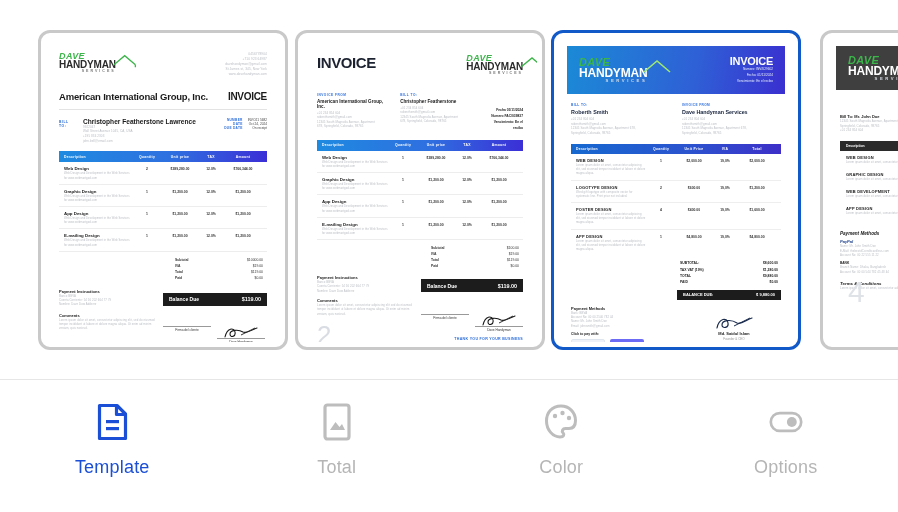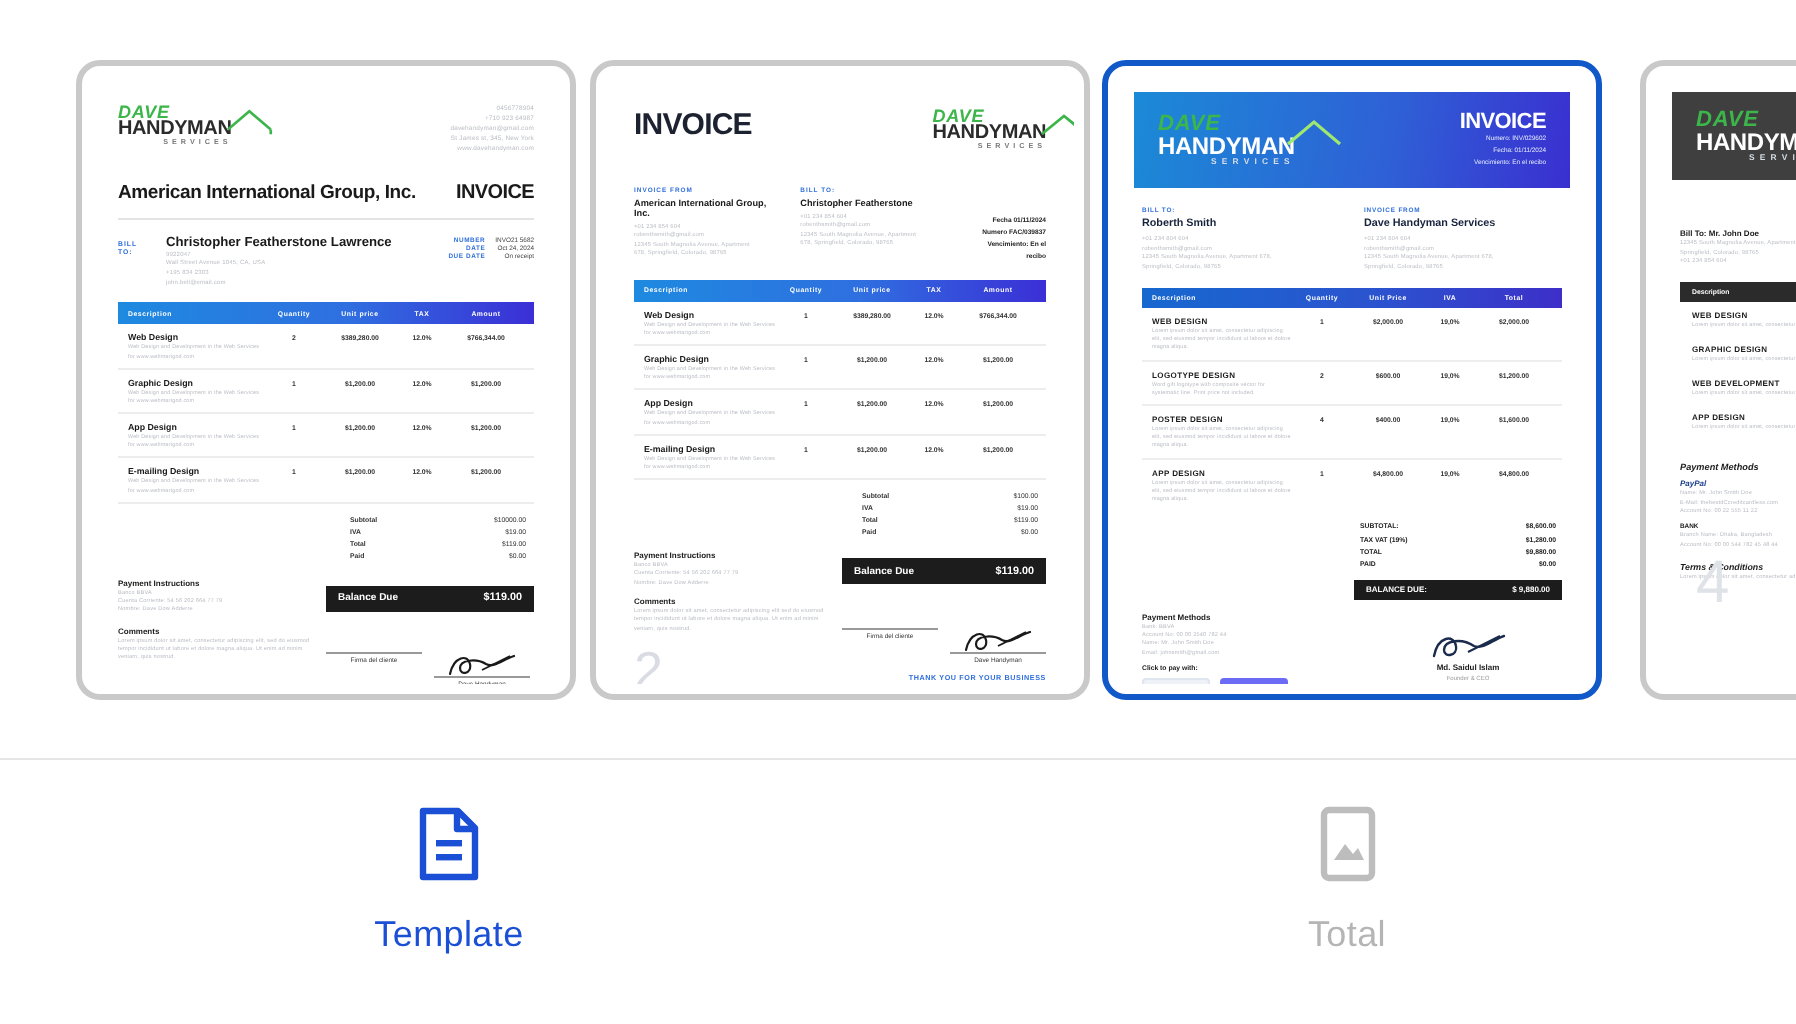--- a/index.html
+++ b/index.html
@@ -686,17 +686,37 @@
     <div class="navitem">
       <div class="navicon">
         <svg width="28" height="38" viewBox="0 0 28 38">
           <rect x="2" y="2" width="24" height="34" rx="2.5" fill="none" stroke="#bdbdbd" stroke-width="3.2"></rect>
           <path d="M7 27 L12.5 19 L16.5 24 L19 21 L22 27 Z" fill="#bdbdbd"></path>
         </svg>
       </div>
       <div class="navlabel">Total</div>
     </div>
 
-
+    <div class="navitem">
+      <div class="navicon">
+        <svg width="34" height="38" viewBox="0 0 34 38">
+          <path d="M17 3 C8 3, 2.5 9.5, 2.5 18 C2.5 27, 9 34, 16 34 C20 34, 20.5 31.5, 19 29.8 C17.5 28, 18.6 25.5, 21.5 25.5 L25 25.5 C29.5 25.5, 31.5 22, 31.5 17.5 C31.5 9, 25 3, 17 3 Z" fill="none" stroke="#bdbdbd" stroke-width="3"></path>
+          <circle cx="11" cy="13" r="2.2" fill="#bdbdbd"></circle>
+          <circle cx="18.5" cy="10" r="2.2" fill="#bdbdbd"></circle>
+          <circle cx="25" cy="15" r="2.2" fill="#bdbdbd"></circle>
+        </svg>
+      </div>
+      <div class="navlabel">Color</div>
+    </div>
+
+    <div class="navitem">
+      <div class="navicon">
+        <svg width="38" height="38" viewBox="0 0 38 38">
+          <rect x="2" y="9" width="34" height="20" rx="10" fill="none" stroke="#bdbdbd" stroke-width="3"></rect>
+          <circle cx="25.5" cy="19" r="5.5" fill="#bdbdbd"></circle>
+        </svg>
+      </div>
+      <div class="navlabel">Options</div>
+    </div>
 
 
   </div>
 </div>
 
 </body></html>

